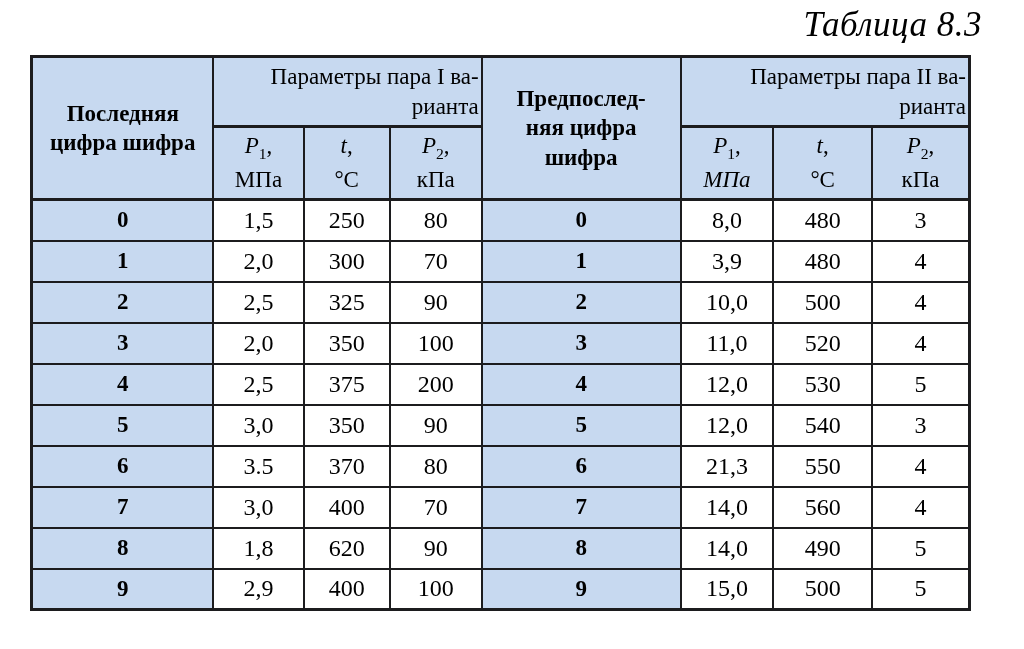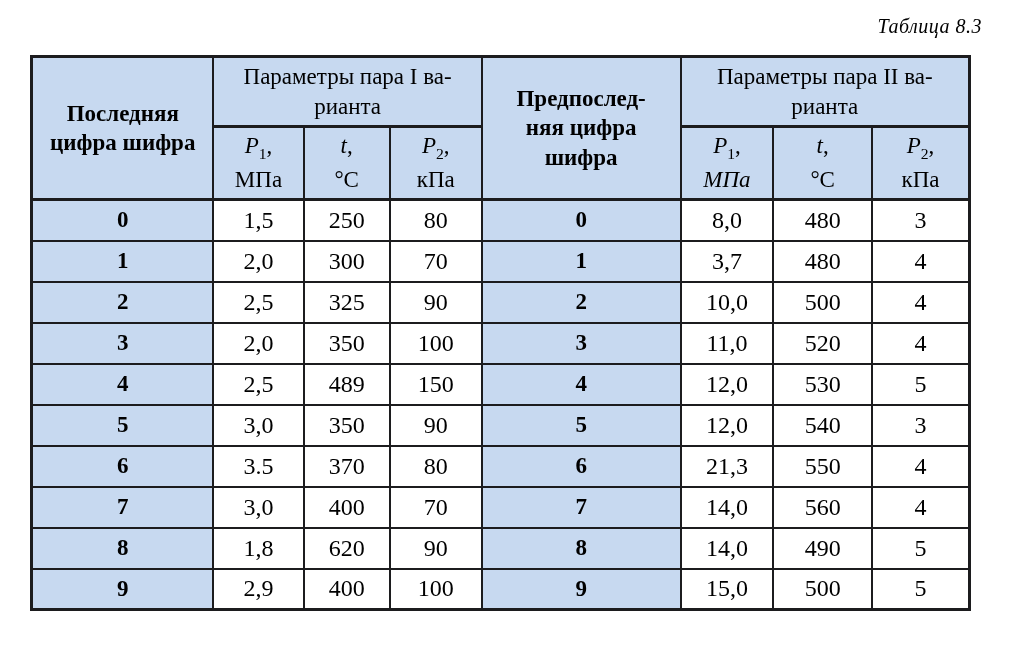--- a/index.html
+++ b/index.html
@@ -13,24 +13,24 @@
   body{
     background:var(--background);
     font-family:"Liberation Serif","DejaVu Serif",serif;
     color:var(--text);
     position:relative;
     overflow:hidden;
   }
   .page{position:absolute;inset:0;}
   .caption{
     position:absolute;
-    top:15px;
+    top:5px;
     right:42px;
     font-style:italic;
-    font-size:20px;
+    font-size:35px;
     letter-spacing:0.5px;
   }
   table.params{
     position:absolute;
     left:30px;
     top:55px;
     width:941px;
     border-collapse:collapse;
     table-layout:fixed;
     border:3px solid var(--border);
@@ -53,20 +53,21 @@
     font-size:23px;
     line-height:1.28;
     white-space:pre-line;
     border-bottom:3px solid var(--border);
   }
   th.group{
     font-size:23px;
     line-height:1.28;
     white-space:pre-line;
     border-bottom:3px solid var(--border);
+    text-align:right;
   }
   tr.sub-row th{
     font-size:23px;
     border-bottom:3px solid var(--border);
   }
   .shline{display:block;line-height:1.4;}
   .sym{font-style:italic;}
   sub{font-size:68%;}
   .it-unit{font-style:italic;}
   
@@ -146,21 +147,21 @@
           <td>8,0</td>
           <td>480</td>
           <td>3</td>
         </tr>
         <tr>
           <th class="blue stub-digit">1</th>
           <td>2,0</td>
           <td>300</td>
           <td>70</td>
           <th class="blue stub-digit">1</th>
-          <td>3,7</td>
+          <td>3,9</td>
           <td>480</td>
           <td>4</td>
         </tr>
         <tr>
           <th class="blue stub-digit">2</th>
           <td>2,5</td>
           <td>325</td>
           <td>90</td>
           <th class="blue stub-digit">2</th>
           <td>10,0</td>
@@ -173,22 +174,22 @@
           <td>350</td>
           <td>100</td>
           <th class="blue stub-digit">3</th>
           <td>11,0</td>
           <td>520</td>
           <td>4</td>
         </tr>
         <tr>
           <th class="blue stub-digit">4</th>
           <td>2,5</td>
-          <td>489</td>
-          <td>150</td>
+          <td>375</td>
+          <td>200</td>
           <th class="blue stub-digit">4</th>
           <td>12,0</td>
           <td>530</td>
           <td>5</td>
         </tr>
         <tr>
           <th class="blue stub-digit">5</th>
           <td>3,0</td>
           <td>350</td>
           <td>90</td>

